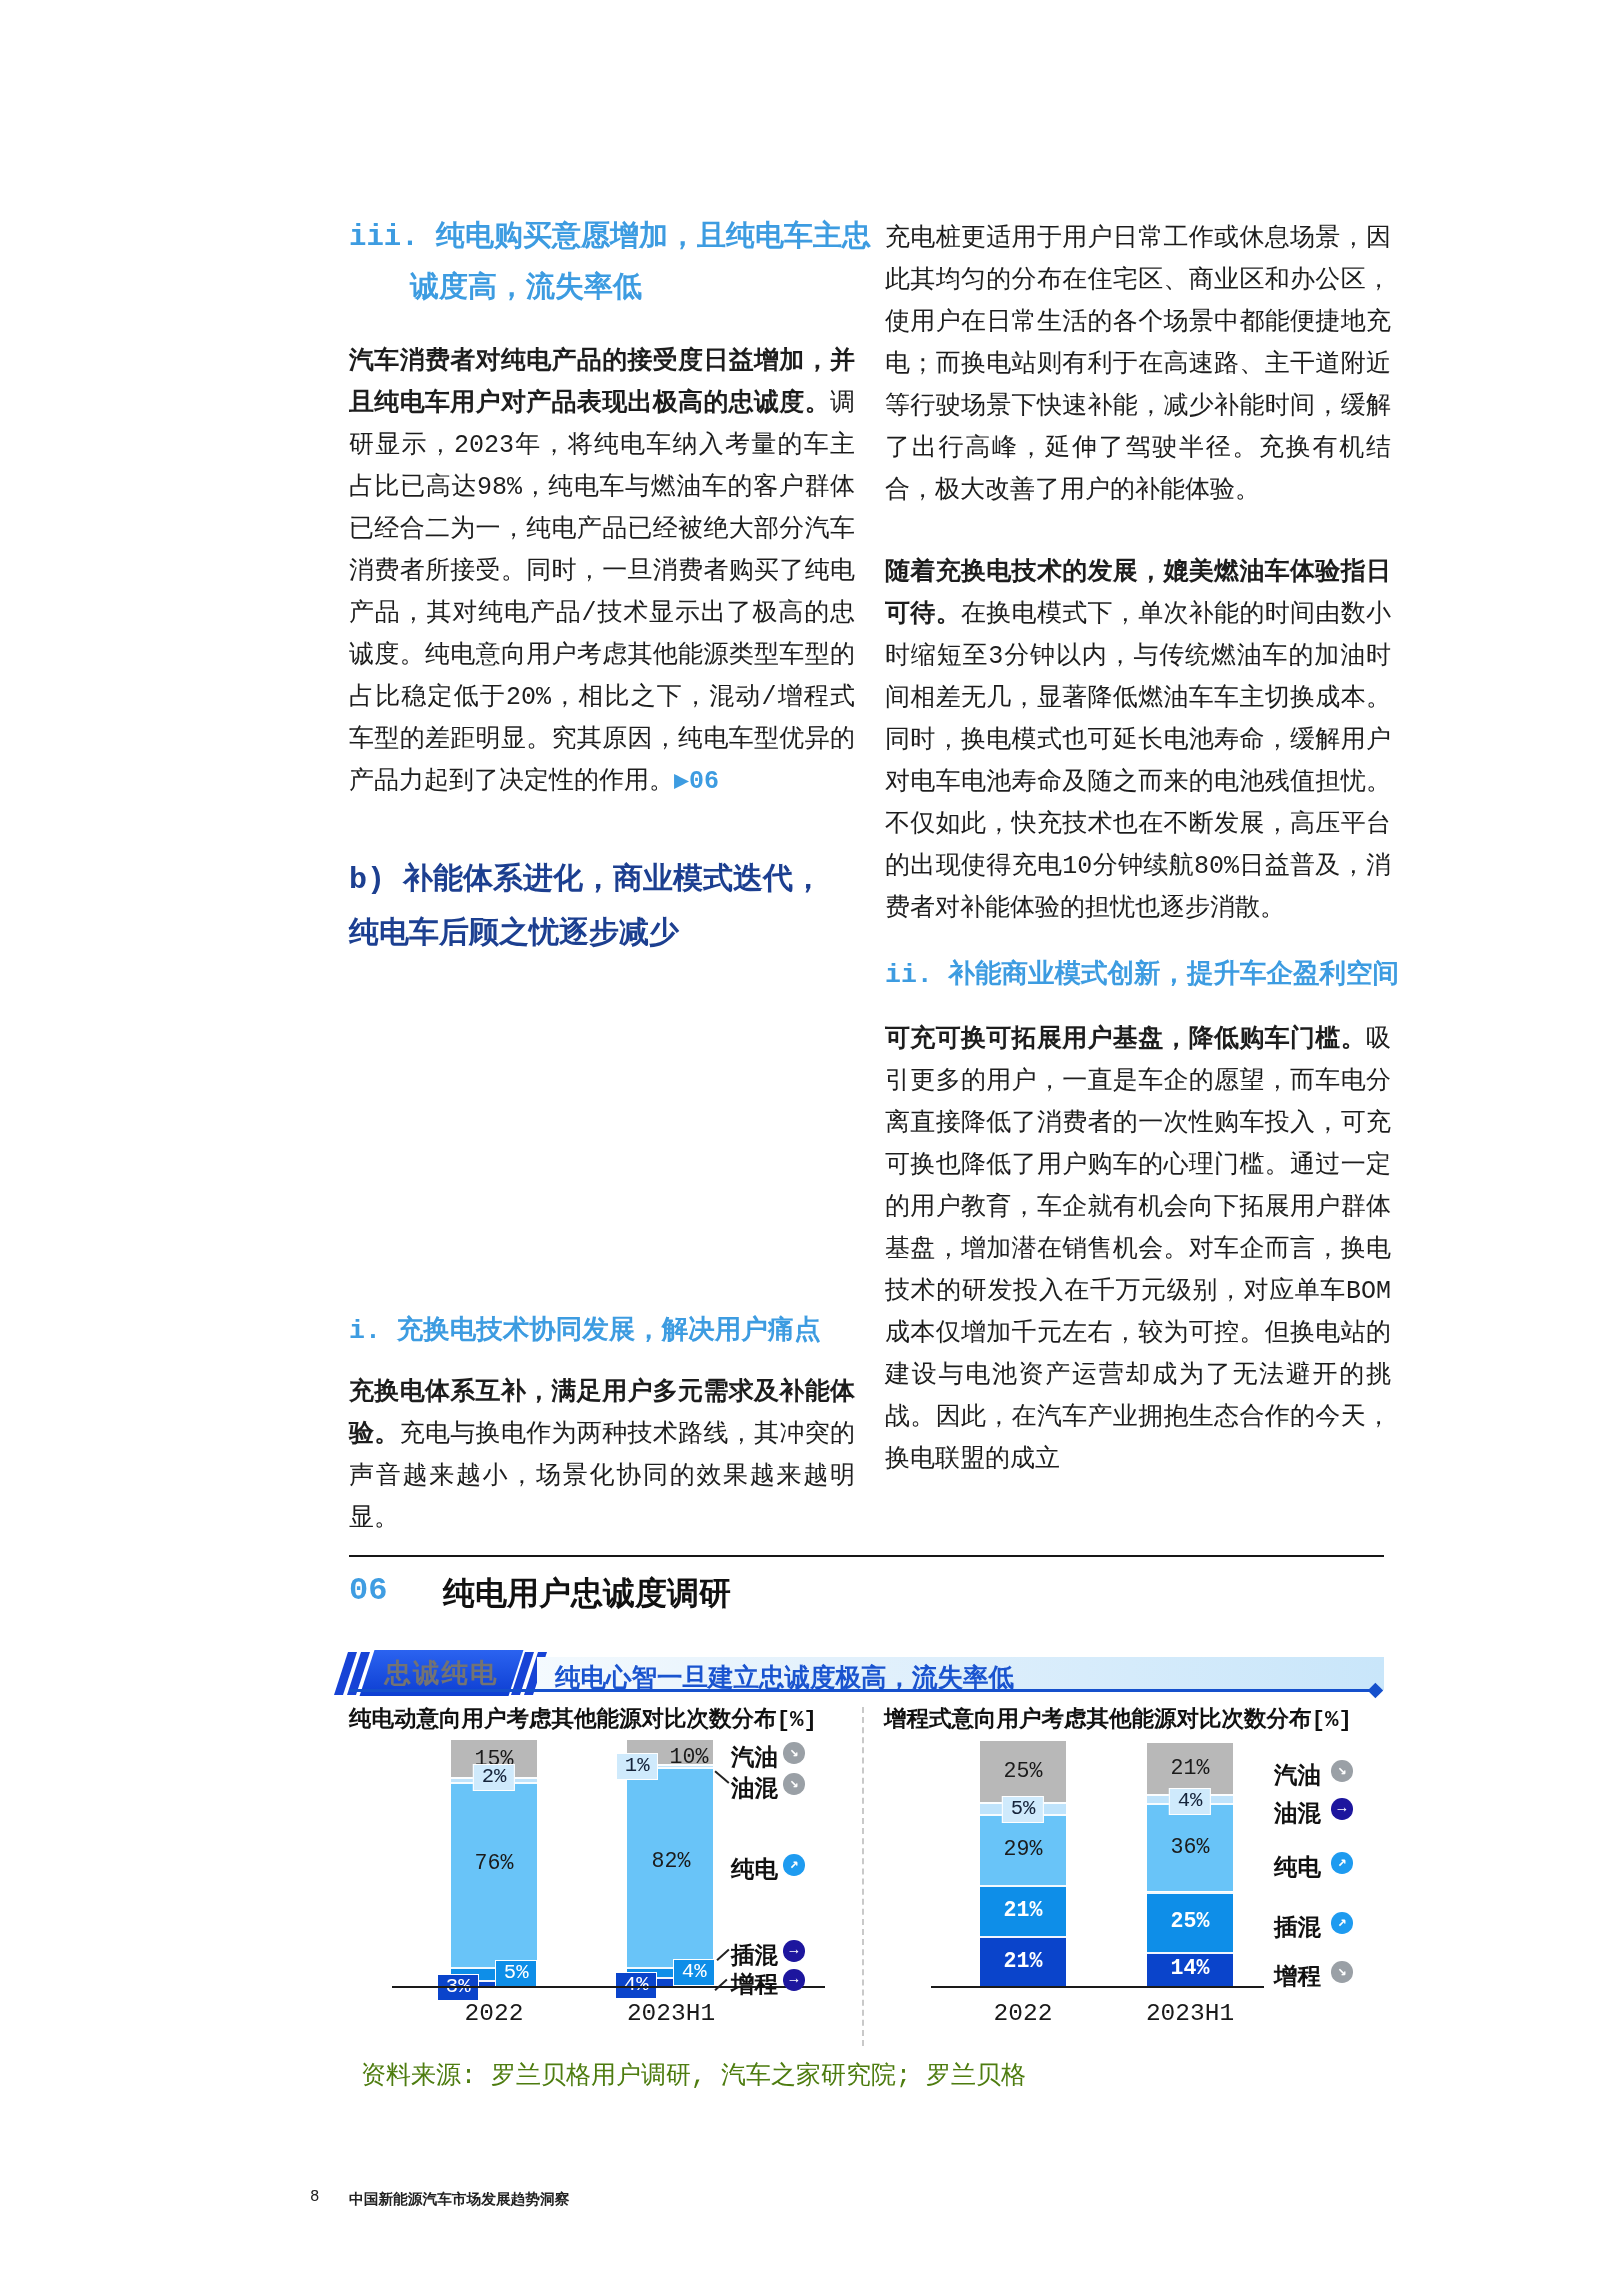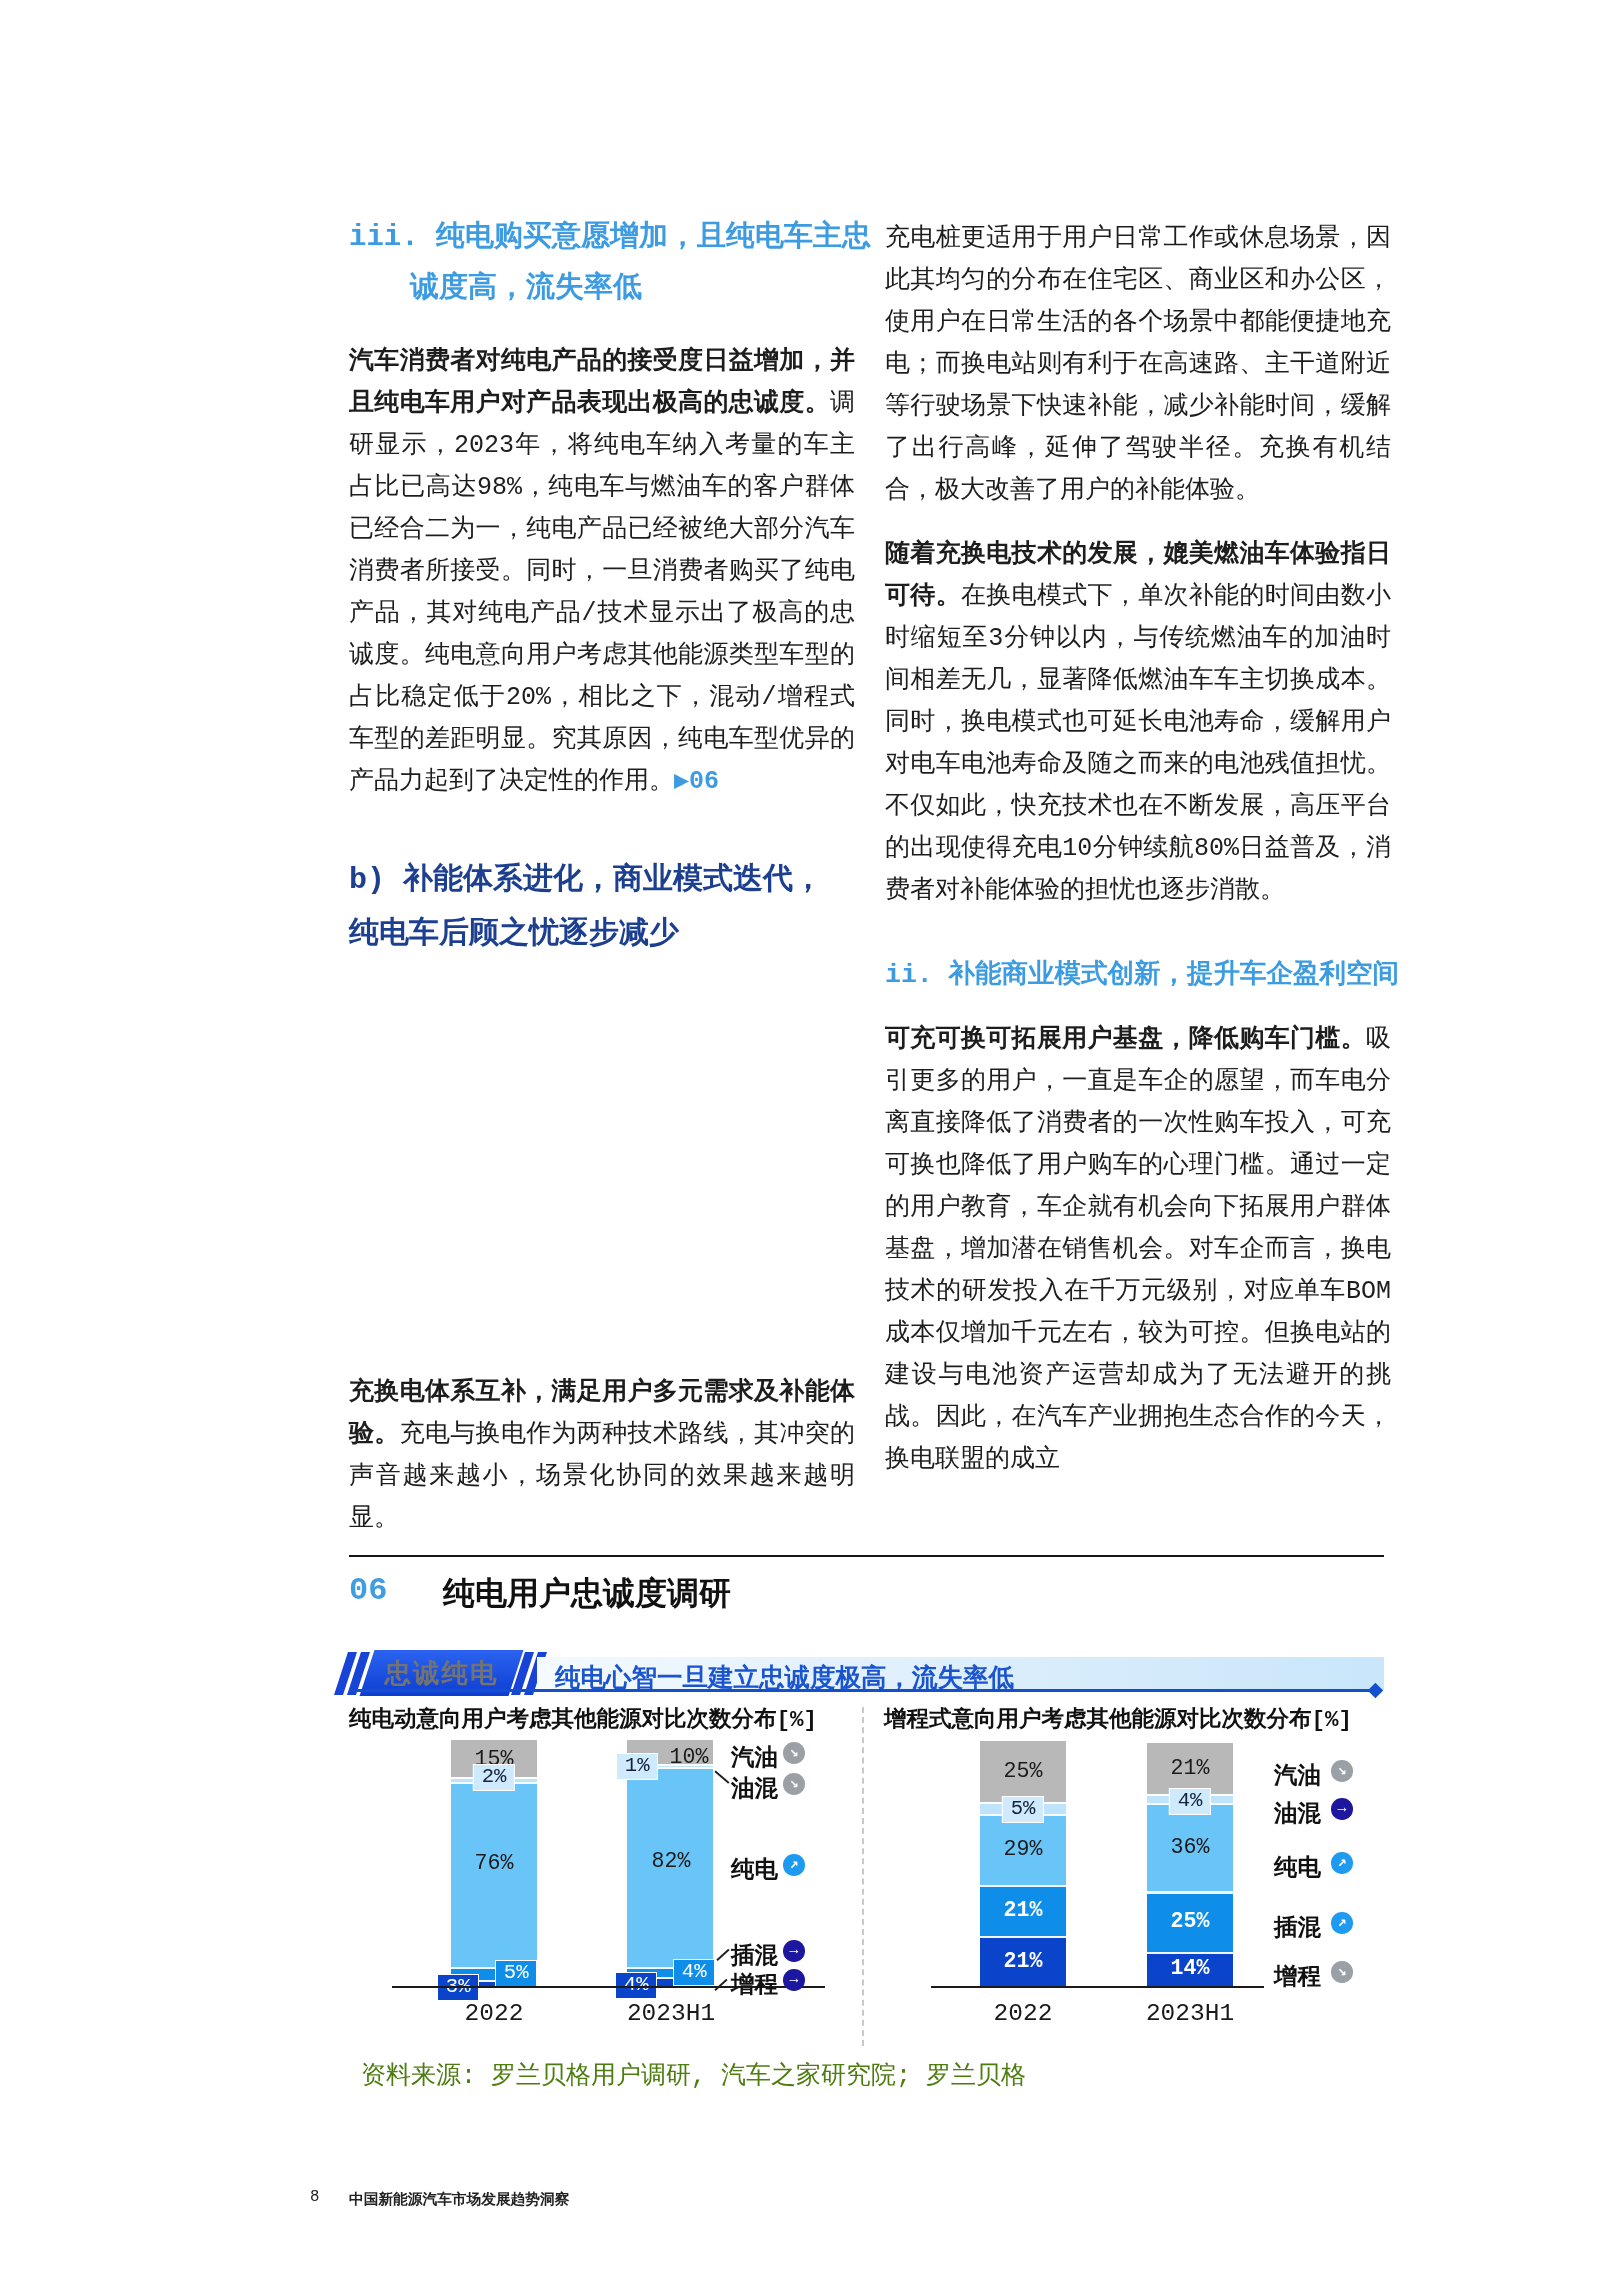--- a/index.html
+++ b/index.html
@@ -53,26 +53,27 @@
 
 <div id="page">
 
   <h2 class="abs h-iii">iii. 纯电购买意愿增加，且纯电车主忠诚度高，流失率低</h2>
 
   <p class="abs body-text" style="left:349px;top:341px;width:506px;"><span class="lead">汽车消费者对纯电产品的接受度日益增加，并且纯电车用户对产品表现出极高的忠诚度。</span><span>调研显示，2023年，将纯电车纳入考量的车主占比已高达98%，纯电车与燃油车的客户群体已经合二为一，纯电产品已经被绝大部分汽车消费者所接受。同时，一旦消费者购买了纯电产品，其对纯电产品/技术显示出了极高的忠诚度。纯电意向用户考虑其他能源类型车型的占比稳定低于20%，相比之下，混动/增程式车型的差距明显。究其原因，纯电车型优异的产品力起到了决定性的作用。</span><span class="ref">▶06</span></p>
 
   <h2 class="abs h-navy">b) 补能体系进化，商业模式迭代，纯电车后顾之忧逐步减少</h2>
 
 
+  <h3 class="abs h-sub" style="left:349px;top:1311px;">i. 充换电技术协同发展，解决用户痛点</h3>
 
   <p class="abs body-text" style="left:349px;top:1372px;width:506px;"><span class="lead">充换电体系互补，满足用户多元需求及补能体验。</span><span>充电与换电作为两种技术路线，其冲突的声音越来越小，场景化协同的效果越来越明显。</span></p>
 
   <p class="abs body-text" style="left:885px;top:218px;width:506px;">充电桩更适用于用户日常工作或休息场景，因此其均匀的分布在住宅区、商业区和办公区，使用户在日常生活的各个场景中都能便捷地充电；而换电站则有利于在高速路、主干道附近等行驶场景下快速补能，减少补能时间，缓解了出行高峰，延伸了驾驶半径。充换有机结合，极大改善了用户的补能体验。</p>
 
-  <p class="abs body-text" style="left:885px;top:534px;width:506px;"><span class="lead">随着充换电技术的发展，媲美燃油车体验指日可待。</span><span>在换电模式下，单次补能的时间由数小时缩短至3分钟以内，与传统燃油车的加油时间相差无几，显著降低燃油车车主切换成本。同时，换电模式也可延长电池寿命，缓解用户对电车电池寿命及随之而来的电池残值担忧。不仅如此，快充技术也在不断发展，高压平台的出现使得充电10分钟续航80%日益普及，消费者对补能体验的担忧也逐步消散。</span></p>
+  <p class="abs body-text" style="left:885px;top:552px;width:506px;"><span class="lead">随着充换电技术的发展，媲美燃油车体验指日可待。</span><span>在换电模式下，单次补能的时间由数小时缩短至3分钟以内，与传统燃油车的加油时间相差无几，显著降低燃油车车主切换成本。同时，换电模式也可延长电池寿命，缓解用户对电车电池寿命及随之而来的电池残值担忧。不仅如此，快充技术也在不断发展，高压平台的出现使得充电10分钟续航80%日益普及，消费者对补能体验的担忧也逐步消散。</span></p>
 
   <h3 class="abs h-sub" style="left:885px;top:955px;">ii. 补能商业模式创新，提升车企盈利空间</h3>
 
   <p class="abs body-text" style="left:885px;top:1019px;width:506px;"><span class="lead">可充可换可拓展用户基盘，降低购车门槛。</span><span>吸引更多的用户，一直是车企的愿望，而车电分离直接降低了消费者的一次性购车投入，可充可换也降低了用户购车的心理门槛。通过一定的用户教育，车企就有机会向下拓展用户群体基盘，增加潜在销售机会。对车企而言，换电技术的研发投入在千万元级别，对应单车BOM成本仅增加千元左右，较为可控。但换电站的建设与电池资产运营却成为了无法避开的挑战。因此，在汽车产业拥抱生态合作的今天，换电联盟的成立</span></p>
 
   <div class="abs rule"></div>
   <p class="abs fignum">06</p>
   <p class="abs figtitle">纯电用户忠诚度调研</p>
 
   <div class="abs slash" style="left:341px;top:1652px;"></div>

